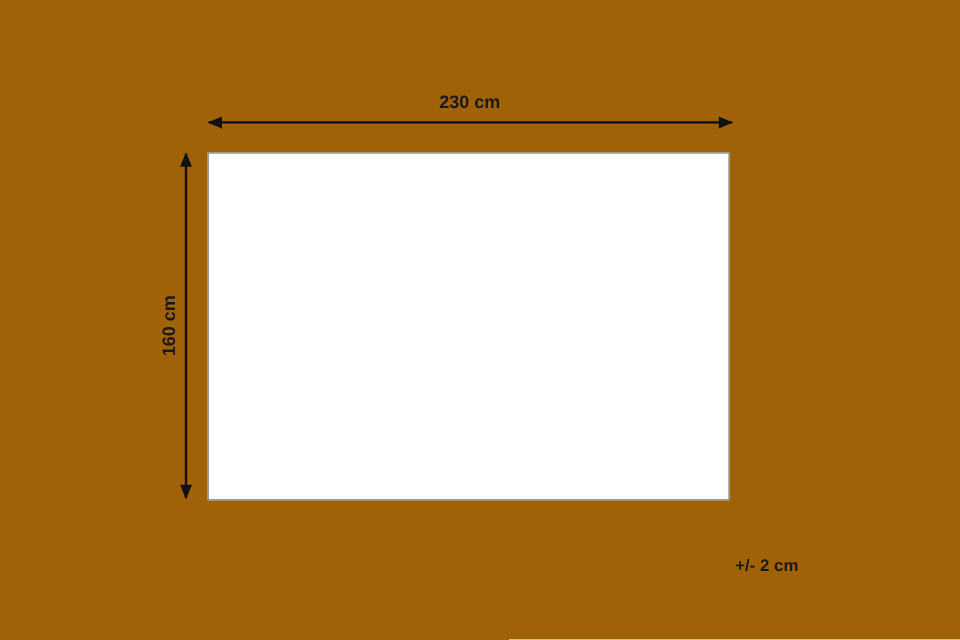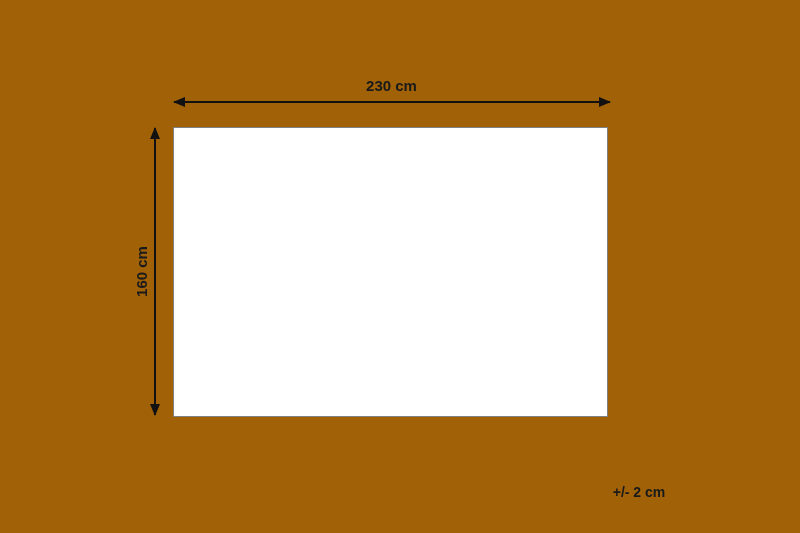--- a/index.html
+++ b/index.html
@@ -103,21 +103,20 @@
     text-align: center;
     transform: rotate(-90deg);
     transform-origin: center center;
   }
   .tolerance-label {
     left: 589px;
     top: 463px;
     width: 100px;
     text-align: center;
     font-size: 14px;
-    margin-top: 21px;
   }
 </style>
 </head>
 <body>
 
 <div class="canvas">
 
   <div class="rug-rect"></div>
 
   <div class="arrow-h"></div>

